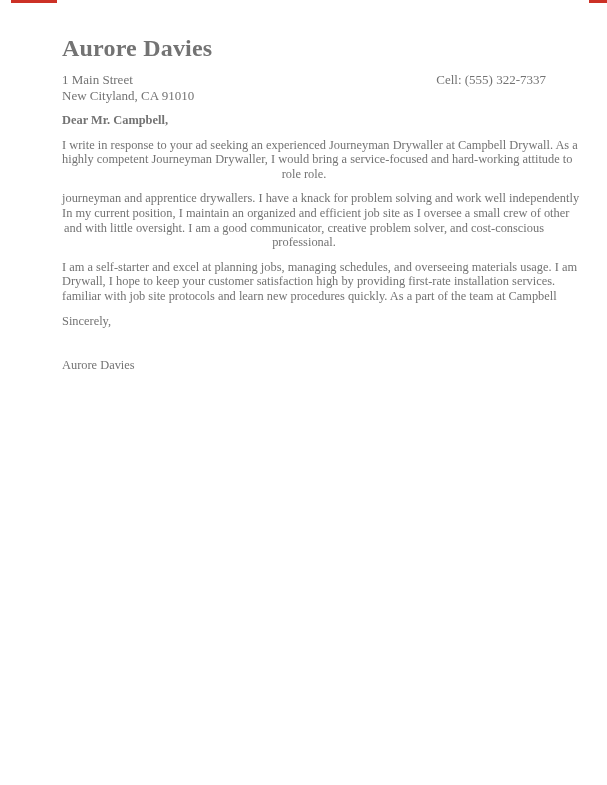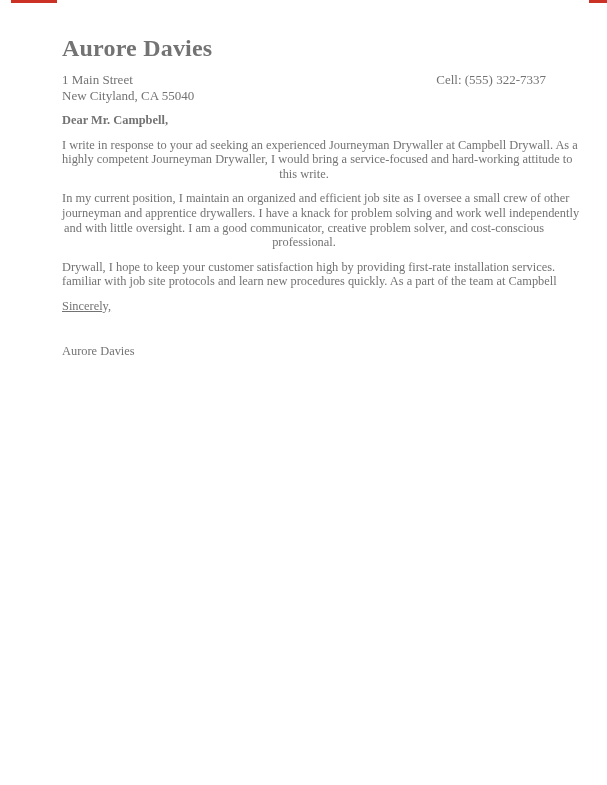--- a/index.html
+++ b/index.html
@@ -57,21 +57,20 @@
     font-size: 12.4px;
     line-height: 14.6px;
     margin: 0 0 10px 0;
     text-align: center;
   }
   .para-line { white-space: nowrap; }
   .closing {
     font-size: 12.4px;
     line-height: 14.6px;
     margin: 0;
-    text-decoration: underline;
   }
   .signature {
     font-size: 12.4px;
     line-height: 14.6px;
     margin: 30px 0 0 0;
   }
 </style>
 </head>
 <body>
 
@@ -80,43 +79,44 @@
   <div class="accent-dash dash-left" style="background: rgb(204, 49, 38);"></div>
   <div class="accent-dash dash-right" style="background: rgb(204, 49, 38);"></div>
 
   <div class="content">
 
     <h1 class="name">Aurore Davies</h1>
 
     <div class="contact-row">
       <div class="contact-left">
         <div>1 Main Street</div>
-        <div>New Cityland, CA 55040</div>
+        <div>New Cityland, CA 91010</div>
       </div>
       <div class="contact-right">
         <div>Cell: (555) 322-7337</div>
       </div>
     </div>
 
     <div class="greeting">Dear Mr. Campbell,</div>
 
     <div class="para">
       <div class="para-line">I write in response to your ad seeking an experienced Journeyman Drywaller at Campbell Drywall. As a</div>
       <div class="para-line">highly competent Journeyman Drywaller, I would bring a service-focused and hard-working attitude to</div>
-      <div class="para-line">this write.</div>
+      <div class="para-line">role role.</div>
     </div>
 
     <div class="para">
+      <div class="para-line">journeyman and apprentice drywallers. I have a knack for problem solving and work well independently</div>
       <div class="para-line">In my current position, I maintain an organized and efficient job site as I oversee a small crew of other</div>
-      <div class="para-line">journeyman and apprentice drywallers. I have a knack for problem solving and work well independently</div>
       <div class="para-line">and with little oversight. I am a good communicator, creative problem solver, and cost-conscious</div>
       <div class="para-line">professional.</div>
     </div>
 
     <div class="para">
+      <div class="para-line">I am a self-starter and excel at planning jobs, managing schedules, and overseeing materials usage. I am</div>
       <div class="para-line">Drywall, I hope to keep your customer satisfaction high by providing first-rate installation services.</div>
       <div class="para-line">familiar with job site protocols and learn new procedures quickly. As a part of the team at Campbell</div>
     </div>
 
     <div class="para">
     </div>
 
     <div class="closing">Sincerely,</div>
 
     <div class="signature">Aurore Davies</div>

